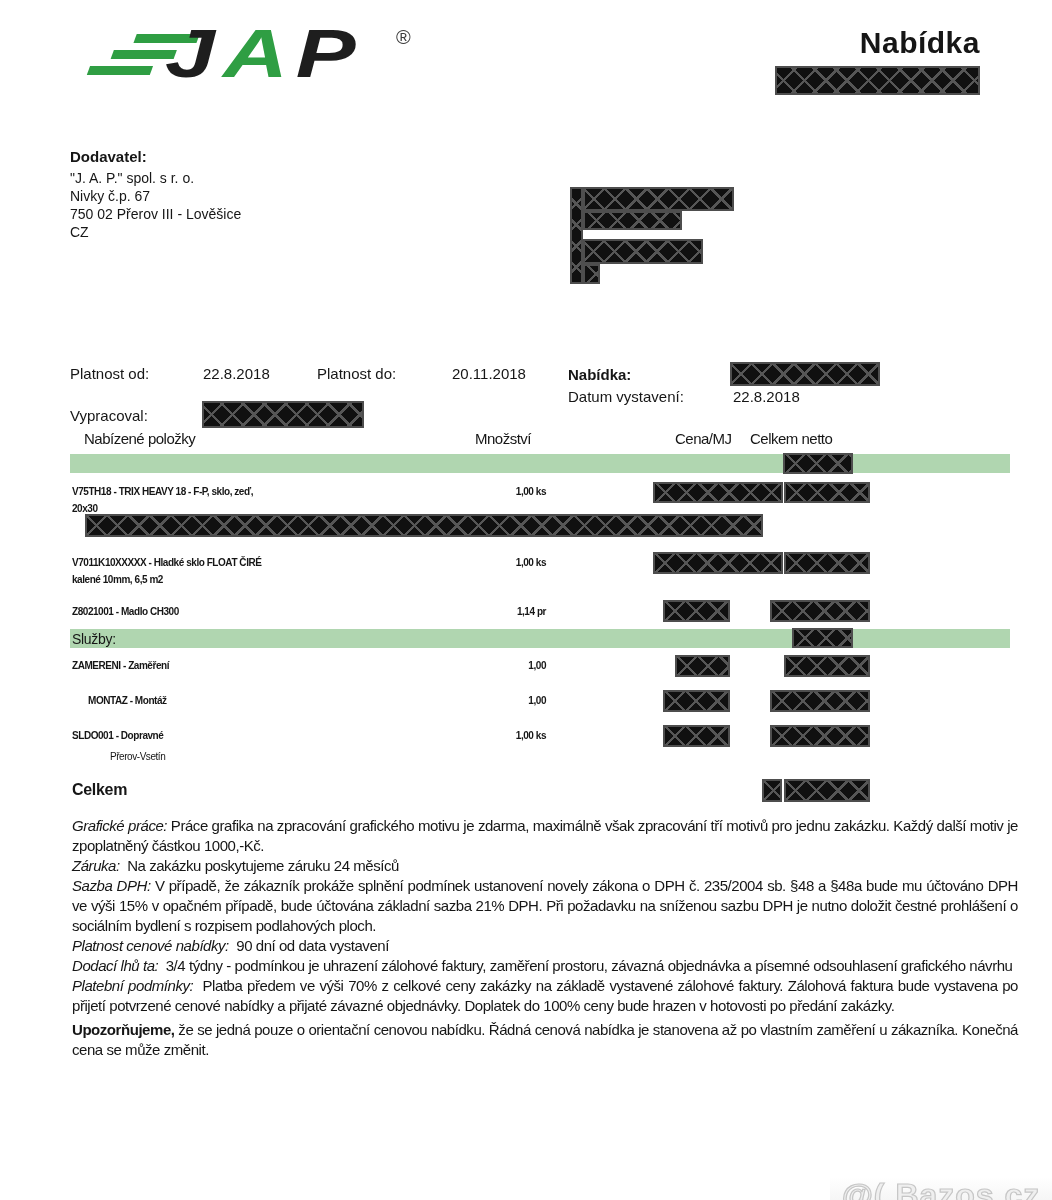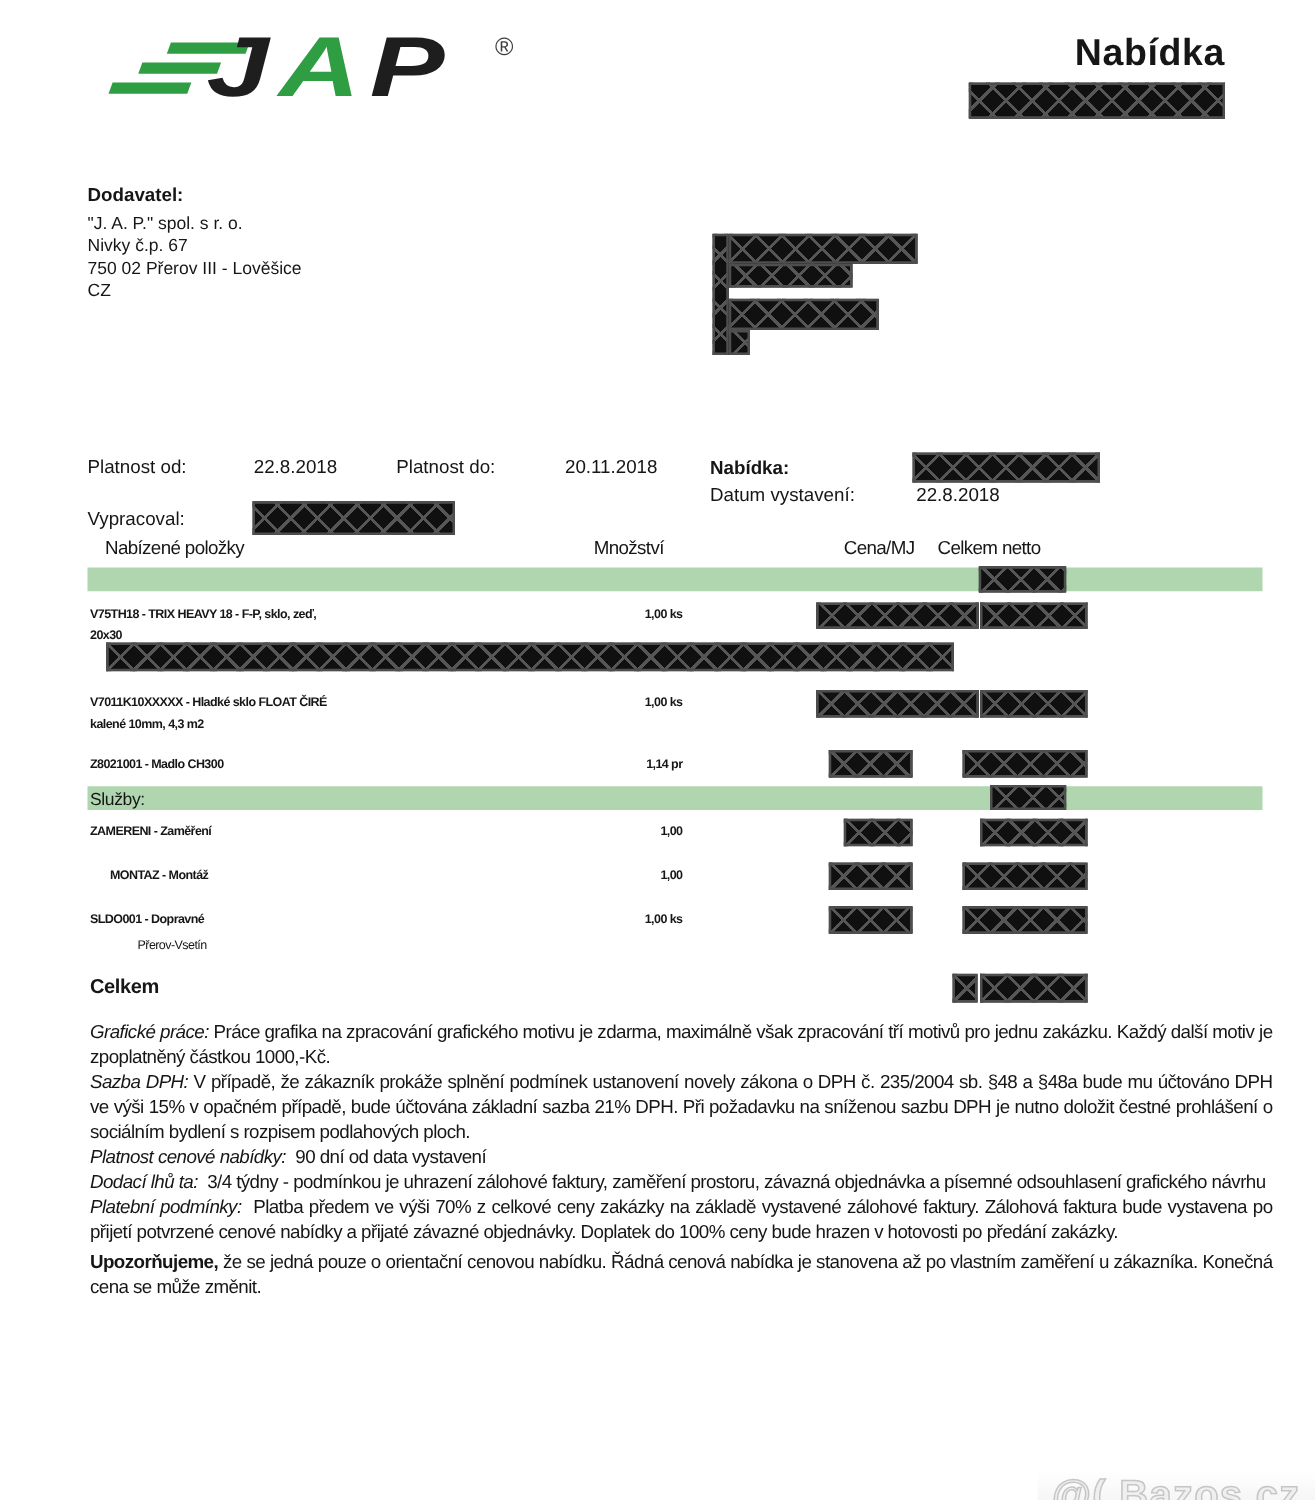--- a/index.html
+++ b/index.html
@@ -100,21 +100,21 @@
   <div class="redact" style="left:783px;top:453px;width:70px;height:21px"></div>
 
   <div class="abs rowtxt" style="left:72px;top:483px">V75TH18 - TRIX HEAVY 18 - F-P, sklo, zeď,</div>
   <div class="abs rowtxt" style="left:72px;top:500px">20x30</div>
   <div class="abs rowtxt qty" style="left:430px;top:483px">1,00 ks</div>
   <div class="redact" style="left:653px;top:482px;width:130px;height:21px"></div>
   <div class="redact" style="left:784px;top:482px;width:86px;height:21px"></div>
   <div class="redact" style="left:85px;top:514px;width:678px;height:23px"></div>
 
   <div class="abs rowtxt" style="left:72px;top:554px">V7011K10XXXXX - Hladké sklo FLOAT ČIRÉ</div>
-  <div class="abs rowtxt" style="left:72px;top:571px">kalené 10mm, 4,3 m2</div>
+  <div class="abs rowtxt" style="left:72px;top:571px">kalené 10mm, 6,5 m2</div>
   <div class="abs rowtxt qty" style="left:430px;top:554px">1,00 ks</div>
   <div class="redact" style="left:653px;top:552px;width:130px;height:22px"></div>
   <div class="redact" style="left:784px;top:552px;width:86px;height:22px"></div>
 
   <div class="abs rowtxt" style="left:72px;top:603px">Z8021001 - Madlo CH300</div>
   <div class="abs rowtxt qty" style="left:430px;top:603px">1,14 pr</div>
   <div class="redact" style="left:663px;top:600px;width:67px;height:22px"></div>
   <div class="redact" style="left:770px;top:600px;width:100px;height:22px"></div>
 
   <div class="greenband" style="top:629px"></div>
@@ -136,20 +136,21 @@
   <div class="abs rowtxt qty" style="left:430px;top:727px">1,00 ks</div>
   <div class="redact" style="left:663px;top:725px;width:67px;height:22px"></div>
   <div class="redact" style="left:770px;top:725px;width:100px;height:22px"></div>
 
   <div class="abs total-label" style="left:72px;top:781px">Celkem</div>
   <div class="redact" style="left:762px;top:779px;width:20px;height:23px"></div>
   <div class="redact" style="left:784px;top:779px;width:86px;height:23px"></div>
 
   <div class="terms">
     <p><span class="lbl">Grafické práce:</span> <span>Práce grafika na zpracování grafického motivu je zdarma, maximálně však zpracování tří motivů pro jednu zakázku. Každý další motiv je zpoplatněný částkou 1000,-Kč.</span></p>
+    <p><span class="lbl">Záruka:</span>&nbsp; <span>Na zakázku poskytujeme záruku 24 měsíců</span></p>
     <p><span class="lbl">Sazba DPH:</span> <span>V případě, že zákazník prokáže splnění podmínek ustanovení novely zákona o DPH č. 235/2004 sb. §48 a §48a bude mu účtováno DPH ve výši 15% v opačném případě, bude účtována základní sazba 21% DPH. Při požadavku na sníženou sazbu DPH je nutno doložit čestné prohlášení o sociálním bydlení s rozpisem podlahových ploch.</span></p>
     <p><span class="lbl">Platnost cenové nabídky:</span>&nbsp; <span>90 dní od data vystavení</span></p>
     <p><span class="lbl">Dodací lhů ta:</span>&nbsp; <span>3/4 týdny - podmínkou je uhrazení zálohové faktury, zaměření prostoru, závazná objednávka a písemné odsouhlasení grafického návrhu</span></p>
     <p><span class="lbl">Platební podmínky:</span>&nbsp; <span>Platba předem ve výši 70% z celkové ceny zakázky na základě vystavené zálohové faktury. Zálohová faktura bude vystavena po přijetí potvrzené cenové nabídky a přijaté závazné objednávky. Doplatek do 100% ceny bude hrazen v hotovosti po předání zakázky.</span></p>
     <p class="gap"><span class="lbl-up">Upozorňujeme,</span> <span>že se jedná pouze o orientační cenovou nabídku. Řádná cenová nabídka je stanovena až po vlastním zaměření u zákazníka. Konečná cena se může změnit.</span></p>
   </div>
 
   <div class="watermark">
     <span>@( Bazos.cz</span>
   </div>

